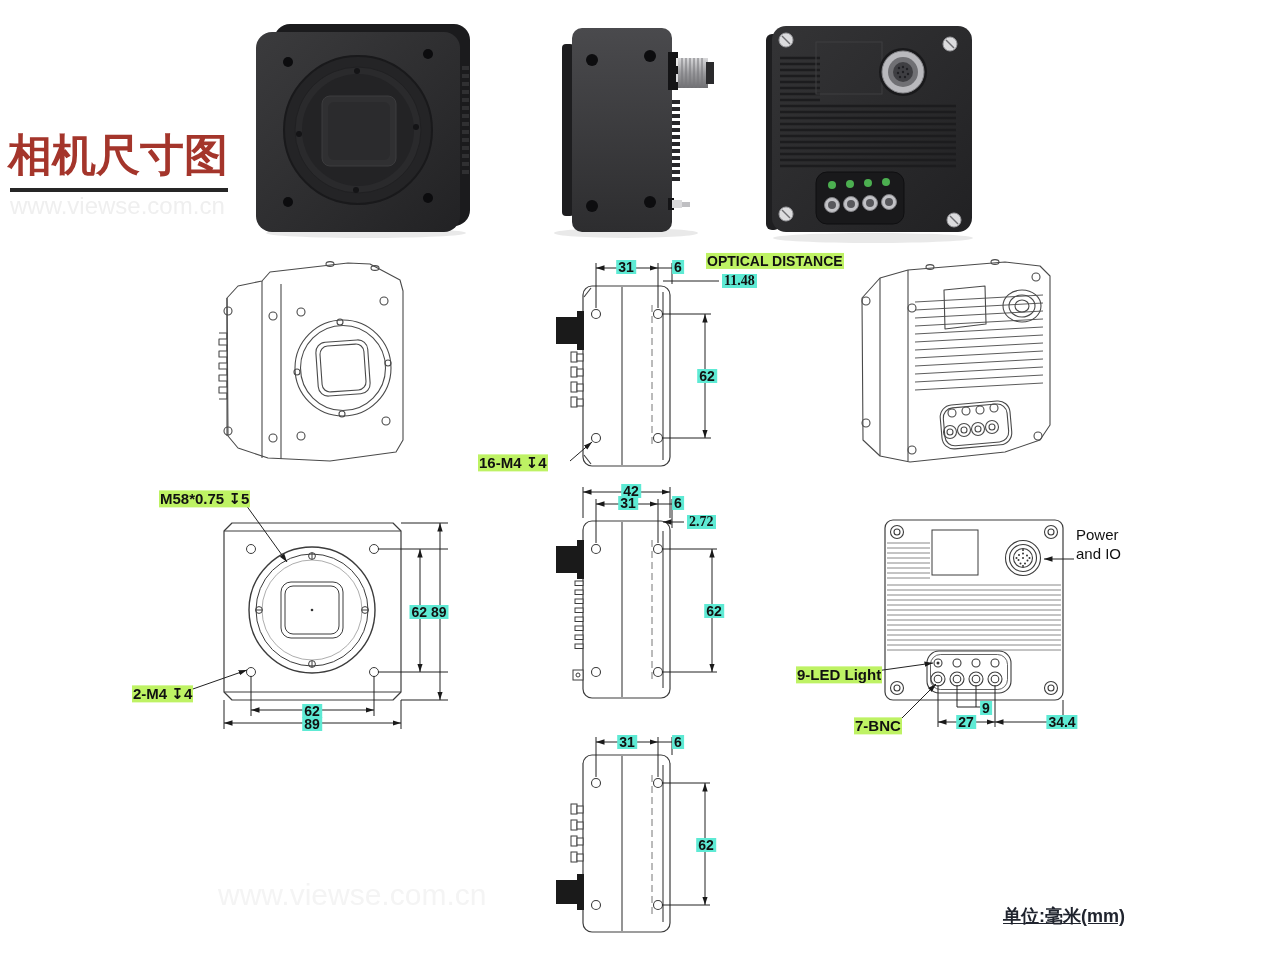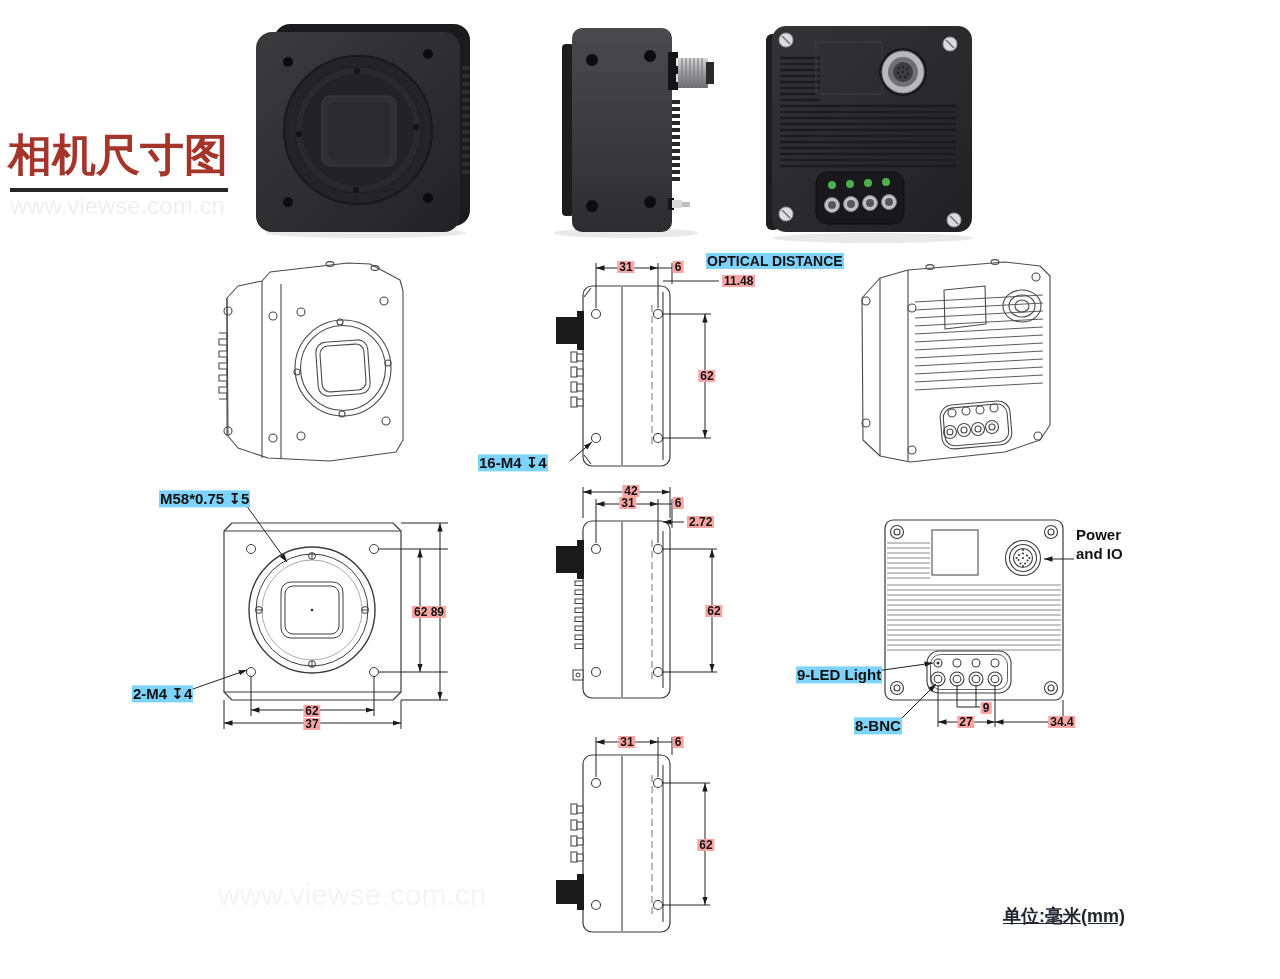--- a/index.html
+++ b/index.html
@@ -1,31 +1,31 @@
 <!DOCTYPE html>
 <html><head>
 <meta charset="utf-8">
 <style>
   html,body{margin:0;padding:0;background:#fff;}
   #page{position:relative;width:1280px;height:979px;background:#fff;overflow:hidden;
         font-family:"Liberation Sans","DejaVu Sans",sans-serif;}
   svg{position:absolute;overflow:visible;}
-  .dim{position:absolute;transform:translate(-50%,-50%);font-weight:bold;font-size:12px;
-       color:#111;background:#fca5a5;padding:0 2px;line-height:1;white-space:nowrap;z-index:5;}
-  .dim.anchor-left{transform:translate(0,-50%);}
+  .dim{position:absolute;transform:translate(-50%,-50%);font-weight:bold;font-size:14px;
+       color:#111;background:#5eead4;padding:0 2px;line-height:1;white-space:nowrap;z-index:5;}
+  .dim.anchor-left{transform:translate(0,-50%);font-family:Liberation Serif, serif;}
   .lbl{position:absolute;transform:translate(0,-50%);font-weight:bold;font-size:15px;
-       color:#111;background:#7dd3fc;padding:0 1px;line-height:1.15;white-space:nowrap;z-index:5;}
+       color:#111;background:#bef264;padding:0 1px;line-height:1.15;white-space:nowrap;z-index:5;}
   .title{position:absolute;left:8px;top:133px;font-size:44px;font-weight:bold;color:#A4352B;
          line-height:1;white-space:nowrap;z-index:6;}
   .title-rule{position:absolute;left:10px;top:188px;width:218px;height:4px;background:#262626;z-index:6;}
   .wm{position:absolute;color:#efefef;font-weight:normal;line-height:1;white-space:nowrap;z-index:1;}
   .wm.top{left:10px;top:194px;font-size:24px;}
   .wm.bottom{left:218px;top:880px;font-size:30px;color:#f4f4f4;}
   .units{position:absolute;left:1003px;top:904px;font-size:18px;font-weight:600;color:#20242e;z-index:5;text-decoration:underline;}
-  .power-lbl{position:absolute;left:1076px;top:526px;width:56px;font-weight:bold;font-size:15px;
+  .power-lbl{position:absolute;left:1076px;top:526px;width:56px;font-weight:normal;font-size:15px;
              color:#111;line-height:1.25;z-index:5;}
 </style>
 </head>
 <body>
 
 <div id="page">
 
   <svg width="0" height="0">
     <defs>
       <marker id="ah" markerWidth="10" markerHeight="8" refX="8.5" refY="3.5" orient="auto-start-reverse" markerUnits="userSpaceOnUse">
@@ -564,31 +564,31 @@
   <span class="dim" style="left:678px;top:267px">6</span>
   <span class="lbl" style="left:706px;top:261px;font-size:14px">OPTICAL DISTANCE</span>
   <span class="dim anchor-left" style="left:722px;top:281px">11.48</span>
   <span class="dim" style="left:707px;top:376px">62</span>
   <span class="lbl" style="left:478px;top:463px">16-M4 ↧4</span>
 
   <span class="lbl" style="left:159px;top:499px">M58*0.75 ↧5</span>
   <span class="lbl" style="left:132px;top:694px">2-M4 ↧4</span>
   <span class="dim" style="left:429px;top:612px">62 89</span>
   <span class="dim" style="left:312px;top:711px">62</span>
-  <span class="dim" style="left:312px;top:724px">37</span>
+  <span class="dim" style="left:312px;top:724px">89</span>
 
   <span class="dim" style="left:631px;top:491px">42</span>
   <span class="dim" style="left:628px;top:503px">31</span>
   <span class="dim" style="left:678px;top:503px">6</span>
   <span class="dim anchor-left" style="left:687px;top:522px">2.72</span>
   <span class="dim" style="left:714px;top:611px">62</span>
 
   <span class="power-lbl">Power and IO</span>
   <span class="lbl" style="left:796px;top:675px">9-LED Light</span>
-  <span class="lbl" style="left:854px;top:726px">8-BNC</span>
+  <span class="lbl" style="left:854px;top:726px">7-BNC</span>
   <span class="dim" style="left:986px;top:708px">9</span>
   <span class="dim" style="left:966px;top:722px">27</span>
   <span class="dim" style="left:1062px;top:722px">34.4</span>
 
   <span class="dim" style="left:627px;top:742px">31</span>
   <span class="dim" style="left:678px;top:742px">6</span>
   <span class="dim" style="left:706px;top:845px">62</span>
 
   <div class="wm bottom">www.viewse.com.cn</div>
   <div class="units">单位:毫米(mm)</div>

